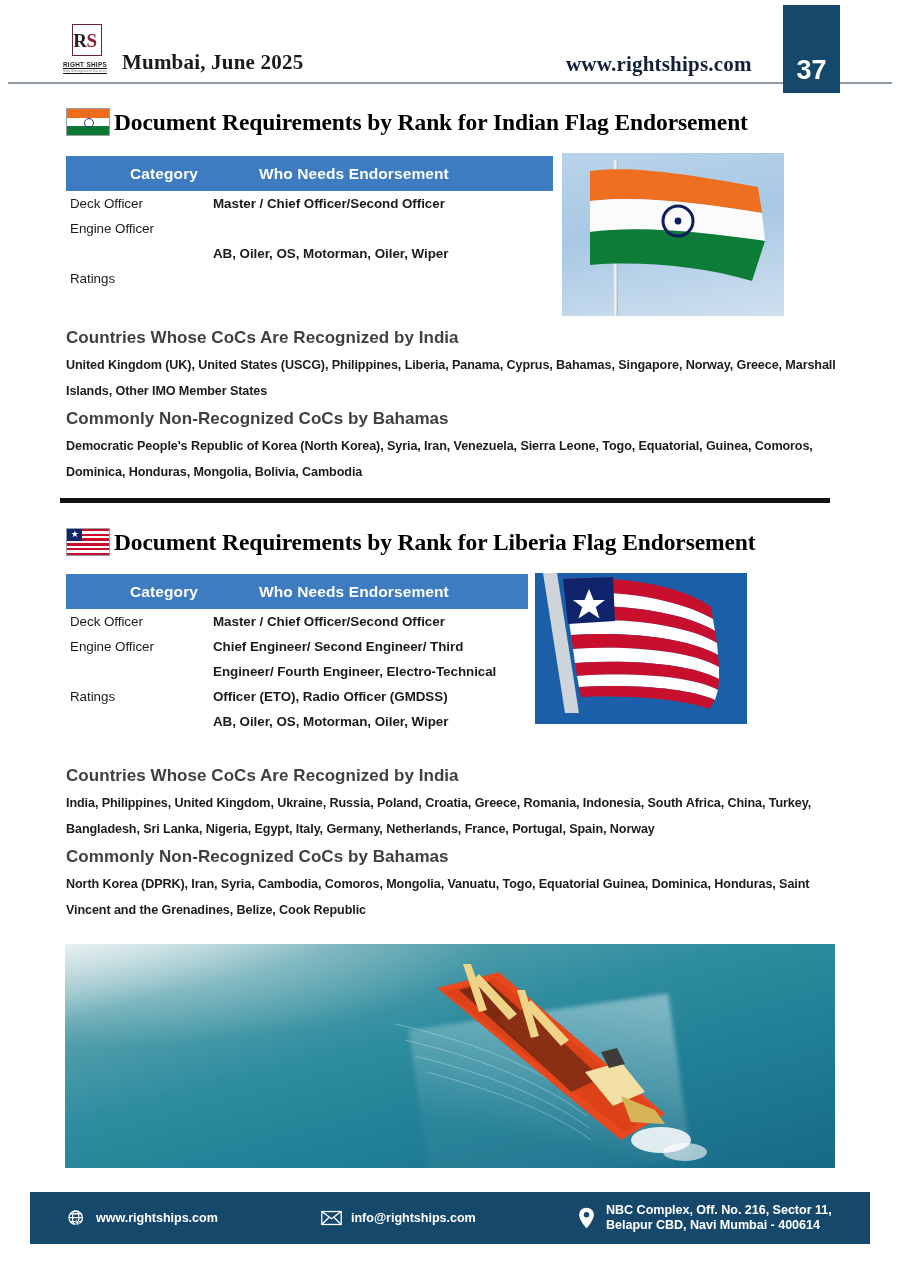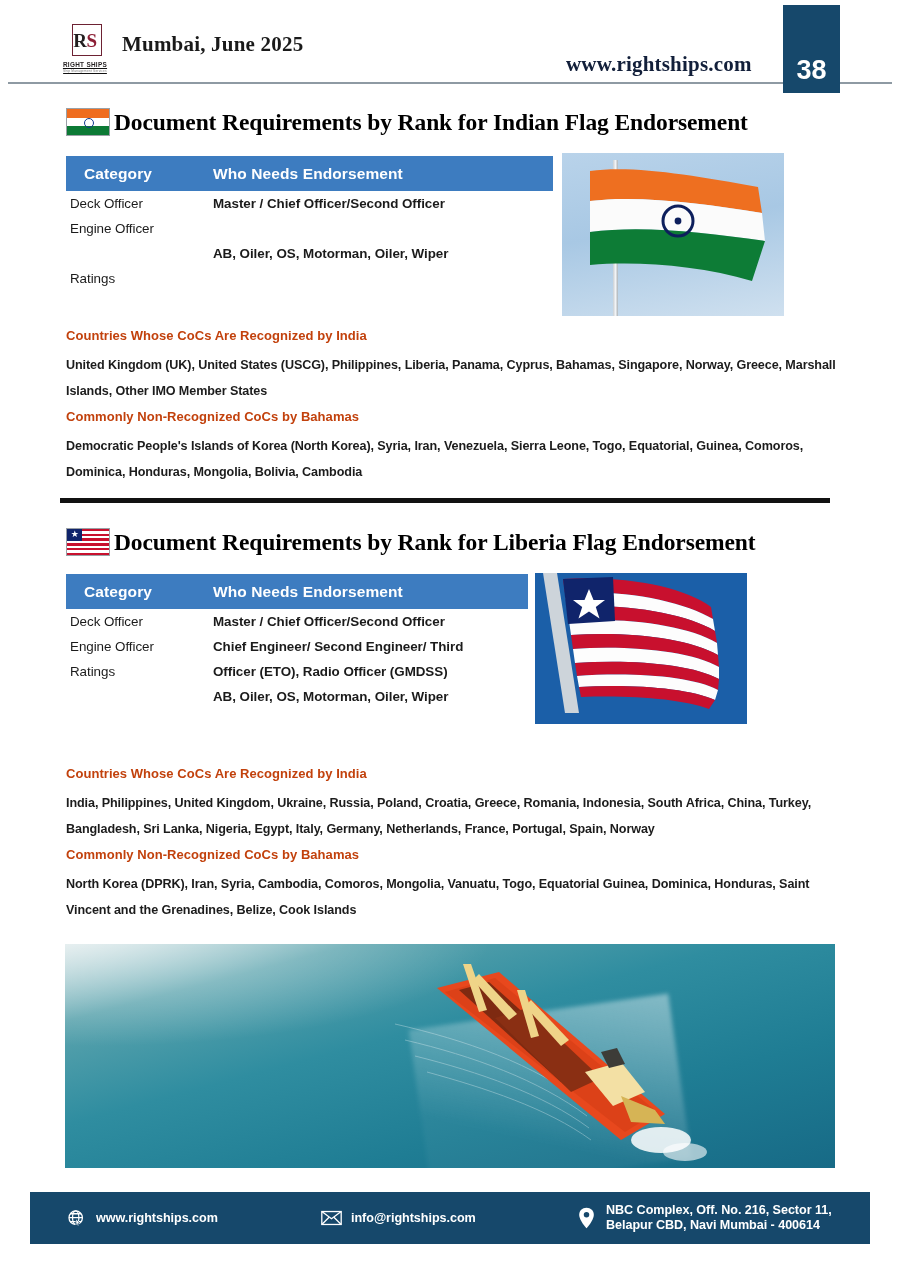--- a/index.html
+++ b/index.html
@@ -92,21 +92,21 @@
   .logo-sub {
     font-family: "Liberation Sans", sans-serif;
     font-size: 3.2px;
     color: #7a7a7a;
     letter-spacing: 0.2px;
     margin-top: 1px;
   }
   .header-issue {
     position: absolute;
     left: 122px;
-    top: 32px;
+    top: 50px;
     font-family: "Liberation Serif", serif;
     font-size: 21px;
     font-weight: 700;
     color: #1a1a1a;
     letter-spacing: 0.2px;
   }
   .header-site {
     position: absolute;
     left: 566px;
     top: 52px;
@@ -187,21 +187,21 @@
   .tbl-head {
     background: #3d7cc0;
     color: #ffffff;
     height: 35px;
     display: flex;
     align-items: center;
     font-size: 15.5px;
     font-weight: 700;
     letter-spacing: 0.1px;
   }
-  .tbl-head .c1 { padding-left: 18px; width: 140px; box-sizing: border-box; }
+  .tbl-head .c1 { padding-left: 18px; width: 140px; box-sizing: border-box; margin-left: 46px; }
   .tbl-head .c2 { padding-left: 7px; }
   .tbl-body { position: relative; }
   .tbl-row {
     display: flex;
     align-items: flex-start;
     font-size: 13.4px;
     color: #1b1b1b;
     line-height: 25px;
     letter-spacing: -0.05px;
   }
@@ -231,23 +231,23 @@
   }
 
   .pole {
     position: absolute;
     background: linear-gradient(90deg, #c9cfd4, #f2f4f6, #aab2b8);
   }
 
   
   .sub-head {
     position: absolute;
-    font-size: 13px;
-    font-weight: 700;
-    color: #c2410c;
+    font-size: 17px;
+    font-weight: 700;
+    color: #404040;
     letter-spacing: 0.05px;
     white-space: nowrap;
   }
   .para {
     position: absolute;
     font-size: 12.6px;
     font-weight: 700;
     color: #1c1c1c;
     line-height: 26px;
     letter-spacing: -0.1px;
@@ -339,21 +339,21 @@
       </div>
       <div class="logo-word">RIGHT SHIPS</div>
       <div class="logo-sub">Ship Management Services</div>
     </div>
 
     <div class="header-issue">Mumbai, June 2025</div>
     <div class="header-site">www.rightships.com</div>
 
     <div class="header-rule"></div>
 
-    <div class="page-badge">38</div>
+    <div class="page-badge">37</div>
   </div>
 
   <div class="section-title" style="left:66px; top:108px;">
     <div class="flag-chip flag-in">
       <div class="b1"></div>
         <div class="b2"></div>
         <div class="b3"></div>
       <div class="chakra"></div>
     </div>
     <h2>Document Requirements by Rank for Indian Flag Endorsement</h2>
@@ -391,21 +391,21 @@
       <path d="M28 79 C78 72, 142 79, 203 88 L190 128 C136 112, 74 108, 28 112 Z" fill="#0d7c36"></path>
       <circle cx="116" cy="68" r="15" fill="none" stroke="#0d1f5c" stroke-width="3"></circle>
       <circle cx="116" cy="68" r="3.4" fill="#0d1f5c"></circle>
     </svg>
   </div>
 
   <div class="sub-head" style="left:66px; top:328px;">Countries Whose CoCs Are Recognized by India</div>
   <div class="para" style="left:66px; top:352px;">United Kingdom (UK), United States (USCG), Philippines, Liberia, Panama, Cyprus, Bahamas, Singapore, Norway, Greece, Marshall Islands, Other IMO Member States</div>
 
   <div class="sub-head" style="left:66px; top:409px;">Commonly Non-Recognized CoCs by Bahamas</div>
-  <div class="para" style="left:66px; top:433px;">Democratic People's Islands of Korea (North Korea), Syria, Iran, Venezuela, Sierra Leone, Togo, Equatorial, Guinea, Comoros, Dominica, Honduras, Mongolia, Bolivia, Cambodia</div>
+  <div class="para" style="left:66px; top:433px;">Democratic People's Republic of Korea (North Korea), Syria, Iran, Venezuela, Sierra Leone, Togo, Equatorial, Guinea, Comoros, Dominica, Honduras, Mongolia, Bolivia, Cambodia</div>
 
   <div class="divider"></div>
 
   <div class="section-title" style="left:66px; top:528px;">
     <div class="flag-chip flag-lr">
       <div class="stripes">
         <div class="stripe" style="top:0%"></div>
         <div class="stripe" style="top:18.18%"></div>
         <div class="stripe" style="top:36.36%"></div>
         <div class="stripe" style="top:54.54%"></div>
@@ -425,20 +425,24 @@
       <div class="c2">Who Needs Endorsement</div>
     </div>
     <div class="tbl-body">
       <div class="tbl-row">
         <div class="c1">Deck Officer</div>
         <div class="c2">Master / Chief Officer/Second Officer</div>
       </div>
       <div class="tbl-row">
         <div class="c1">Engine Officer</div>
         <div class="c2">Chief Engineer/ Second Engineer/ Third</div>
+      </div>
+      <div class="tbl-row">
+        <div class="c1"></div>
+        <div class="c2">Engineer/ Fourth Engineer, Electro-Technical</div>
       </div>
       <div class="tbl-row">
         <div class="c1">Ratings</div>
         <div class="c2">Officer (ETO), Radio Officer (GMDSS)</div>
       </div>
       <div class="tbl-row">
         <div class="c1"></div>
         <div class="c2">AB, Oiler, OS, Motorman, Oiler, Wiper</div>
       </div>
     </div>
@@ -461,21 +465,21 @@
       </g>
       <path d="M28 6 L78 4 L80 48 L33 51 Z" fill="#10246b"></path>
       <polygon points="54,16 58.5,27 70,27 60.8,34 64.5,45.5 54,38.6 43.5,45.5 47.2,34 38,27 49.5,27" fill="#ffffff"></polygon>
     </svg>
   </div>
 
   <div class="sub-head" style="left:66px; top:766px;">Countries Whose CoCs Are Recognized by India</div>
   <div class="para" style="left:66px; top:790px;">India, Philippines, United Kingdom, Ukraine, Russia, Poland, Croatia, Greece, Romania, Indonesia, South Africa, China, Turkey, Bangladesh, Sri Lanka, Nigeria, Egypt, Italy, Germany, Netherlands, France, Portugal, Spain, Norway</div>
 
   <div class="sub-head" style="left:66px; top:847px;">Commonly Non-Recognized CoCs by Bahamas</div>
-  <div class="para" style="left:66px; top:871px;">North Korea (DPRK), Iran, Syria, Cambodia, Comoros, Mongolia, Vanuatu, Togo, Equatorial Guinea, Dominica, Honduras, Saint Vincent and the Grenadines, Belize, Cook Islands</div>
+  <div class="para" style="left:66px; top:871px;">North Korea (DPRK), Iran, Syria, Cambodia, Comoros, Mongolia, Vanuatu, Togo, Equatorial Guinea, Dominica, Honduras, Saint Vincent and the Grenadines, Belize, Cook Republic</div>
 
   <div class="ship-photo">
     <div class="sea-sheen"></div>
     <div class="wake"></div>
     <svg width="770" height="224" viewBox="0 0 770 224" style="position:absolute;left:0;top:0;">
       <g opacity="0.30" stroke="#ffffff" stroke-width="1" fill="none">
         <path d="M330 80 C400 96, 470 120, 520 160"></path>
         <path d="M340 96 C408 112, 474 136, 522 172"></path>
         <path d="M350 112 C414 128, 478 150, 524 184"></path>
         <path d="M362 128 C420 144, 482 164, 526 196"></path>

